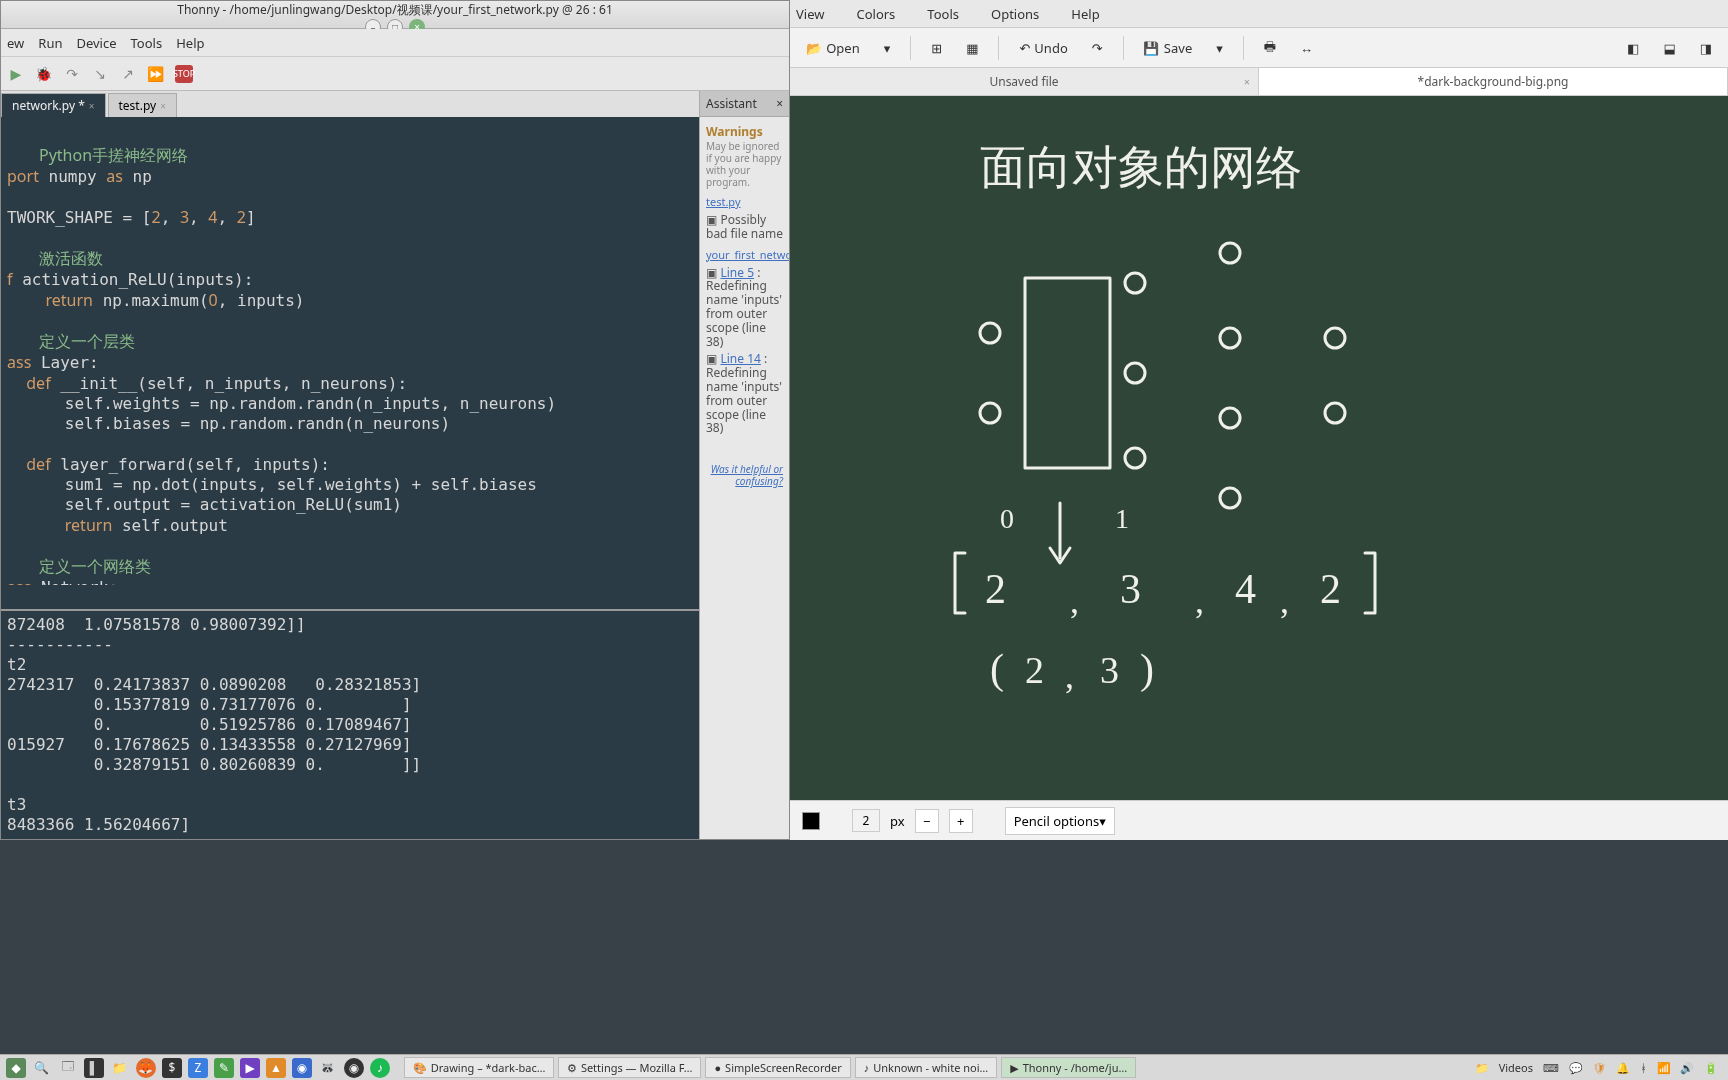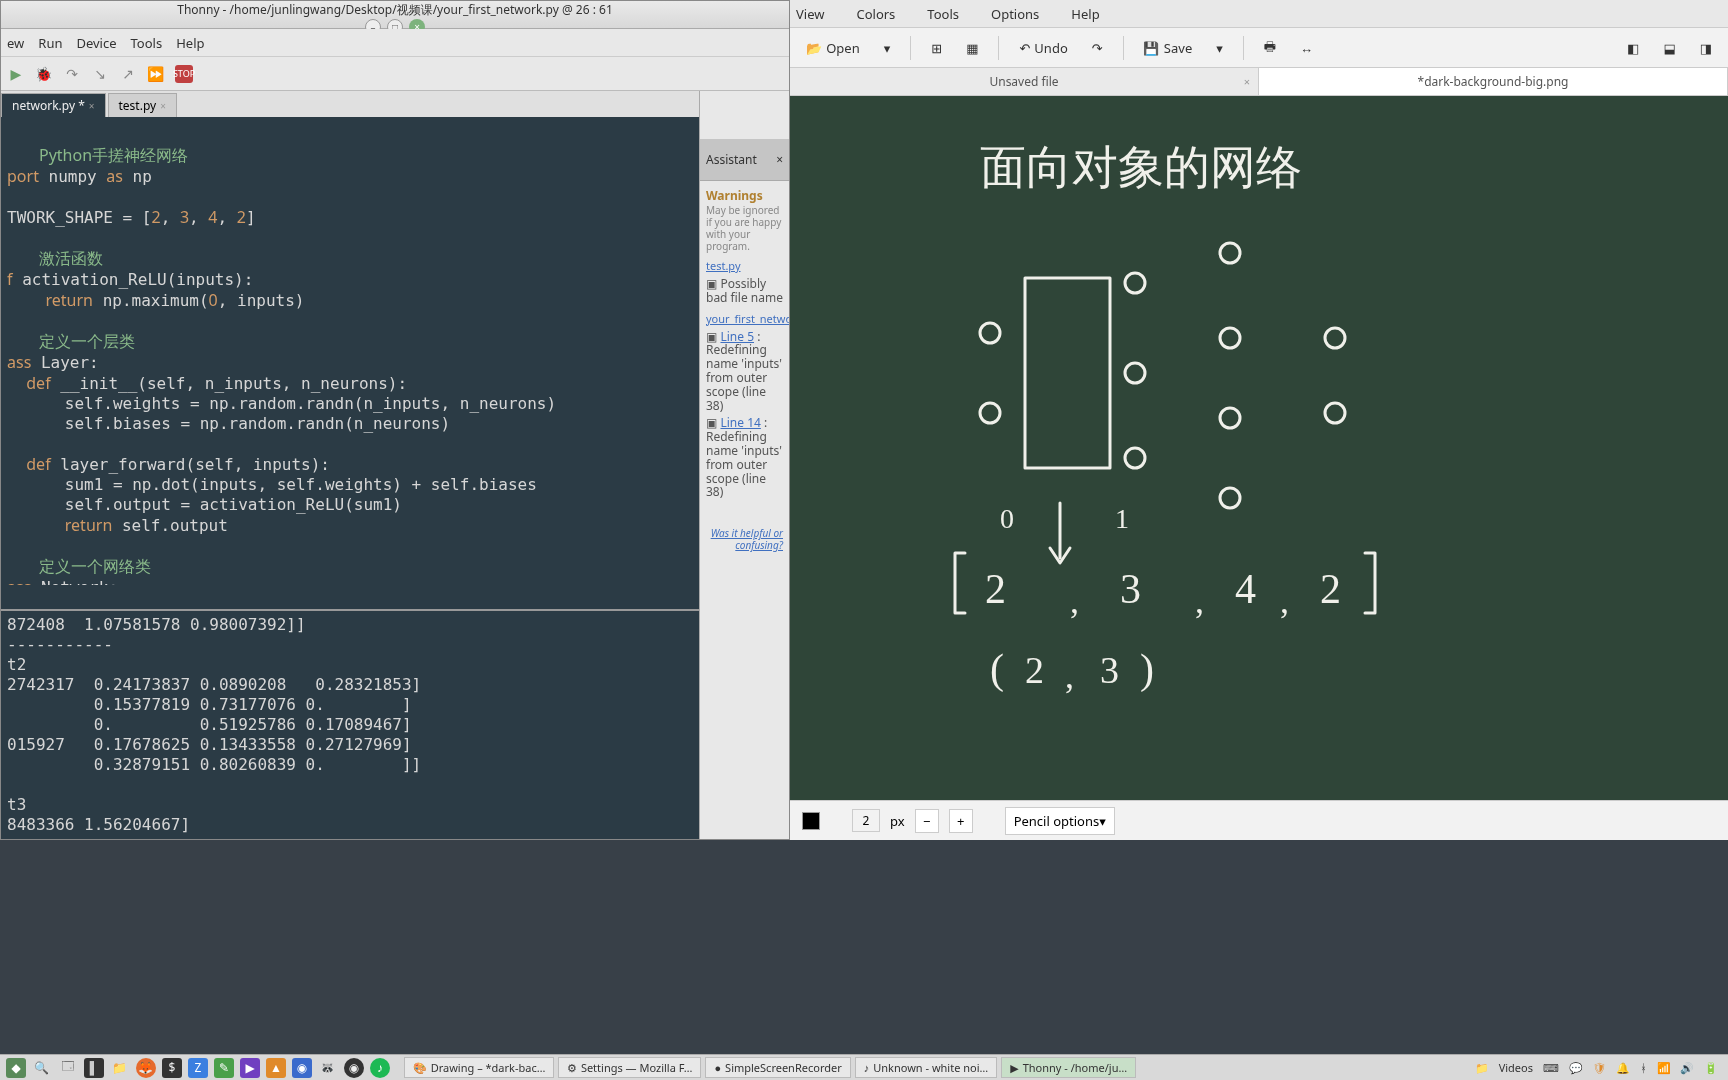--- a/index.html
+++ b/index.html
@@ -38,21 +38,21 @@
 .tab .tab-close { font-size: 10px; color: #999; }
 
 .code { flex: 1; background: #2b3b45; color: #d6d6d6; font-family: "DejaVu Sans Mono", monospace; font-size: 16px; line-height: 1.25; padding: 4px 6px; white-space: pre; overflow: hidden; }
 .code .comment { color: #8aba8a; margin-left: 32px; }
 .code .kw { color: #d19a66; }
 .code .num { color: #d19a66; }
 
 .shell { height: 230px; background: #2b3b45; border-top: 2px solid #999; color: #d6d6d6; font-family: "DejaVu Sans Mono", monospace; font-size: 16px; line-height: 1.25; padding: 4px 6px; white-space: pre; overflow: hidden; }
 
 .assistant { width: 90px; background: #e8e8e8; border-left: 1px solid #aaa; display: flex; flex-direction: column; font-size: 11px; }
-.assistant-title { background: #c5c5c5; padding: 12px 6px; font-size: 12px; color: #333; border-bottom: 1px solid #aaa; display: flex; justify-content: space-between; margin-top: 48px; }
+.assistant-title { background: #c5c5c5; padding: 4px 6px; font-size: 12px; color: #333; border-bottom: 1px solid #aaa; display: flex; justify-content: space-between; }
 .assistant-body { padding: 6px; color: #555; overflow: hidden; }
 .assistant-body .warn-head { color: #b08030; font-weight: bold; font-size: 12px; }
 .assistant-body .hint { color: #888; font-size: 10px; line-height: 1.2; }
 .assistant-body .link { color: #4070c0; text-decoration: underline; display: block; margin-top: 6px; cursor: pointer; }
 .assistant-body .issue { margin-top: 4px; font-size: 12px; line-height: 1.15; color: #555; }
 .assistant-body .foot { color: #4070c0; text-decoration: underline; font-style: italic; font-size: 10px; margin-top: 28px; text-align: right; line-height: 1.2; }
 
 
 .pencil {
   position: absolute; left: 790px; top: 0; right: 0; width: 938px; height: 840px;

